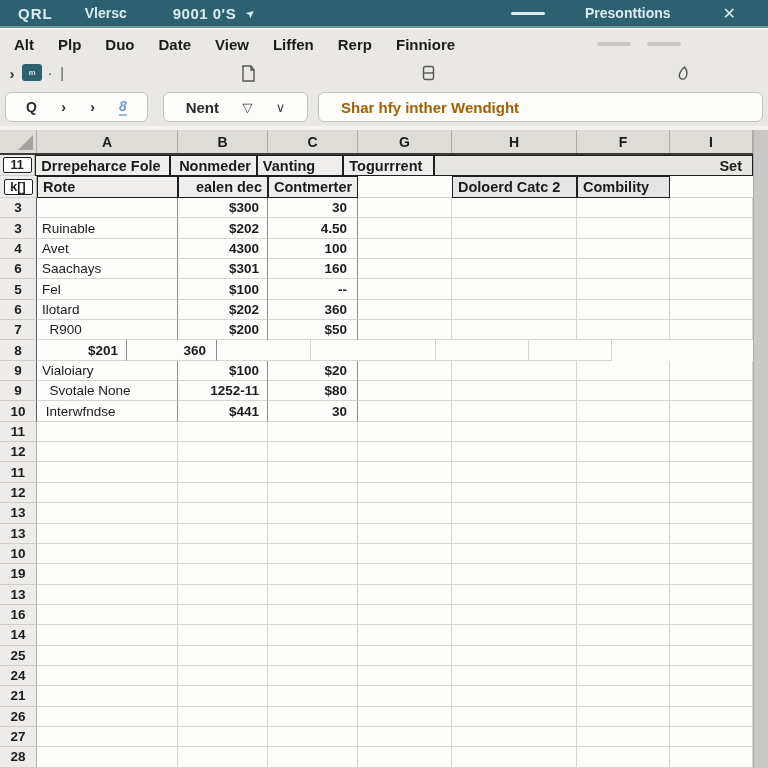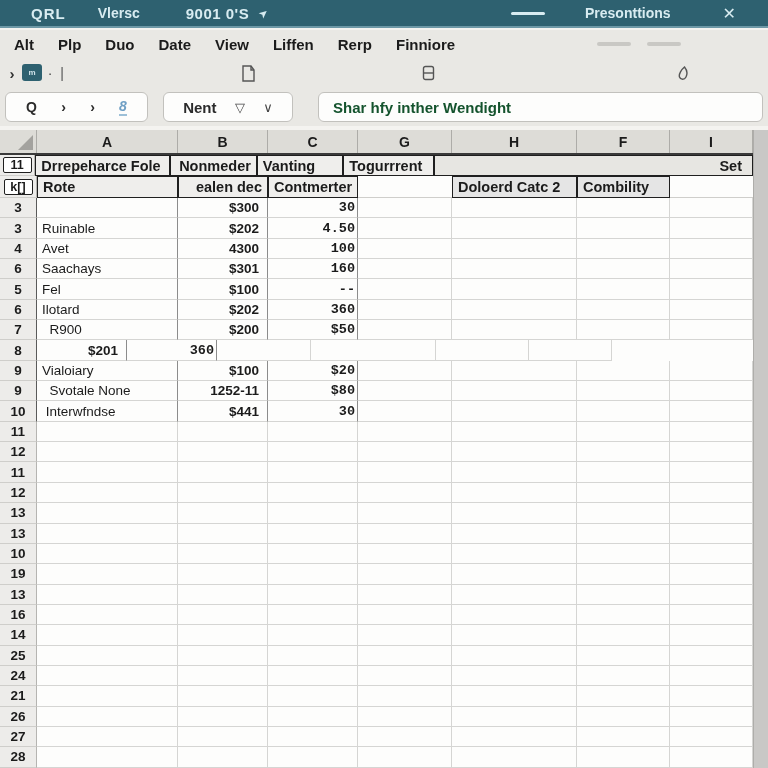--- a/index.html
+++ b/index.html
@@ -3,21 +3,21 @@
 <meta charset="utf-8">
 <style>
   html,body{margin:0;padding:0;}
   #app{position:relative;width:768px;height:768px;overflow:hidden;
        font-family:"Liberation Sans",sans-serif;background:#f4f3f0;color:#1b1b1b;}
   *{box-sizing:border-box;}
 
   
   .titlebar{position:absolute;left:0;top:0;width:768px;height:28px;background:#2e6170;
             border-bottom:2px solid #6d98a6;display:flex;align-items:center;color:#d8ecf1;}
-  .tb-app{font-weight:700;font-size:15px;margin-left:31px;letter-spacing:1px;}
+  .tb-app{font-weight:700;font-size:15px;margin-left:18px;letter-spacing:1px;}
   .tb-item{font-size:14px;font-weight:600;margin-left:32px;}
   .tb-doc{font-size:15px;font-weight:700;margin-left:46px;letter-spacing:.5px;}
   .tb-arrow{margin-left:10px;font-size:11px;transform:rotate(-40deg);display:inline-block;}
   .tb-spacer{flex:1;}
   .tb-min{width:34px;height:3px;background:#d8ecf1;border-radius:2px;margin-right:40px;}
   .tb-right{font-size:14px;font-weight:600;margin-right:52px;}
   .tb-close{font-size:16px;font-weight:400;margin-right:32px;cursor:default;}
 
   
   .menubar{position:absolute;left:0;top:30px;width:768px;height:28px;background:#e9e8e4;
@@ -36,27 +36,27 @@
   .t-bar{left:58px;width:8px;font-size:14px;color:#555;}
   .t-svg{width:20px;}
   .t-page{left:238px;} .t-win{left:418px;} .t-drop{left:672px;}
   .t-svg svg{display:block;}
 
   
   .formularow{position:absolute;left:0;top:88px;width:768px;height:38px;background:#e9e8e4;}
   .fbox{position:absolute;top:4px;height:30px;background:#fdfdfc;border:1px solid #c2c1bd;
         border-radius:6px;display:flex;align-items:center;}
   .fbox1{left:5px;width:143px;justify-content:space-around;padding:0 8px;}
-  .fbox2{left:163px;width:130px;justify-content:space-around;padding:0 10px;}
+  .fbox2{left:163px;width:145px;justify-content:space-around;padding:0 10px;}
   .fbox3{left:318px;width:445px;padding-left:14px;}
   .f-icon{font-size:14px;font-weight:700;color:#2b2b2b;}
   .f-icon.blue{color:#6f9fc4;font-style:italic;border-bottom:2px solid #9dc0d8;}
   .f-name{font-size:15px;font-weight:600;color:#2b2b2b;}
   .f-glyph{font-size:13px;color:#444;}
-  .f-input{font-size:15px;font-weight:600;color:#14532d;}
+  .f-input{font-size:15px;font-weight:600;color:#a16207;margin-left:8px;}
 
   
   .grid{position:absolute;left:0;top:130px;width:768px;height:638px;background:#fdfdfc;}
   .scrolltrack{position:absolute;right:0;top:0;width:15px;height:638px;background:#c9c8c6;border-left:1px solid #aeadaa;}
 
   .colhead{display:flex;height:25px;background:#dddcd7;border-bottom:2px solid #3a3a3a;width:753px;}
   .ch{display:flex;align-items:center;justify-content:center;font-size:14px;font-weight:700;
       border-right:1px solid #adaca8;height:100%;}
   .corner{width:37px;position:relative;background:#dddcd7;}
   .corner .tri{position:absolute;right:3px;bottom:3px;width:0;height:0;
@@ -80,21 +80,21 @@
   .rh-box{width:29px;height:16px;background:#fff;border:1.5px solid #1f1f1f;border-radius:2px;
           display:flex;align-items:center;justify-content:center;font-size:12.5px;font-weight:700;}
 
   
   .gridbody{width:753px;}
   .drow{display:flex;height:20.357px;}
   .cell{border-right:1px solid #d5d5d3;border-bottom:1px solid #d5d5d3;
         font-size:13.5px;display:flex;align-items:center;overflow:hidden;white-space:pre;}
   .cell.cA{padding-left:5px;font-weight:400;}
   .cell.cB{justify-content:flex-end;padding-right:8px;font-weight:700;}
-  .cell.cC{justify-content:flex-end;padding-right:2px;font-weight:700;font-family:Liberation Mono, monospace;}
+  .cell.cC{justify-content:flex-end;padding-right:10px;font-weight:700;}
   .pop .cell.cA,.pop .cell.cB,.pop .cell.cC{border-right:1px solid #8c8c8c;}
   .pop .rh{border-right:1.4px solid #5a5a5a;}
 </style>
 </head>
 <body>
 
 <div id="app">
 
   <div class="titlebar">
     <span class="tb-app">QRL</span>

